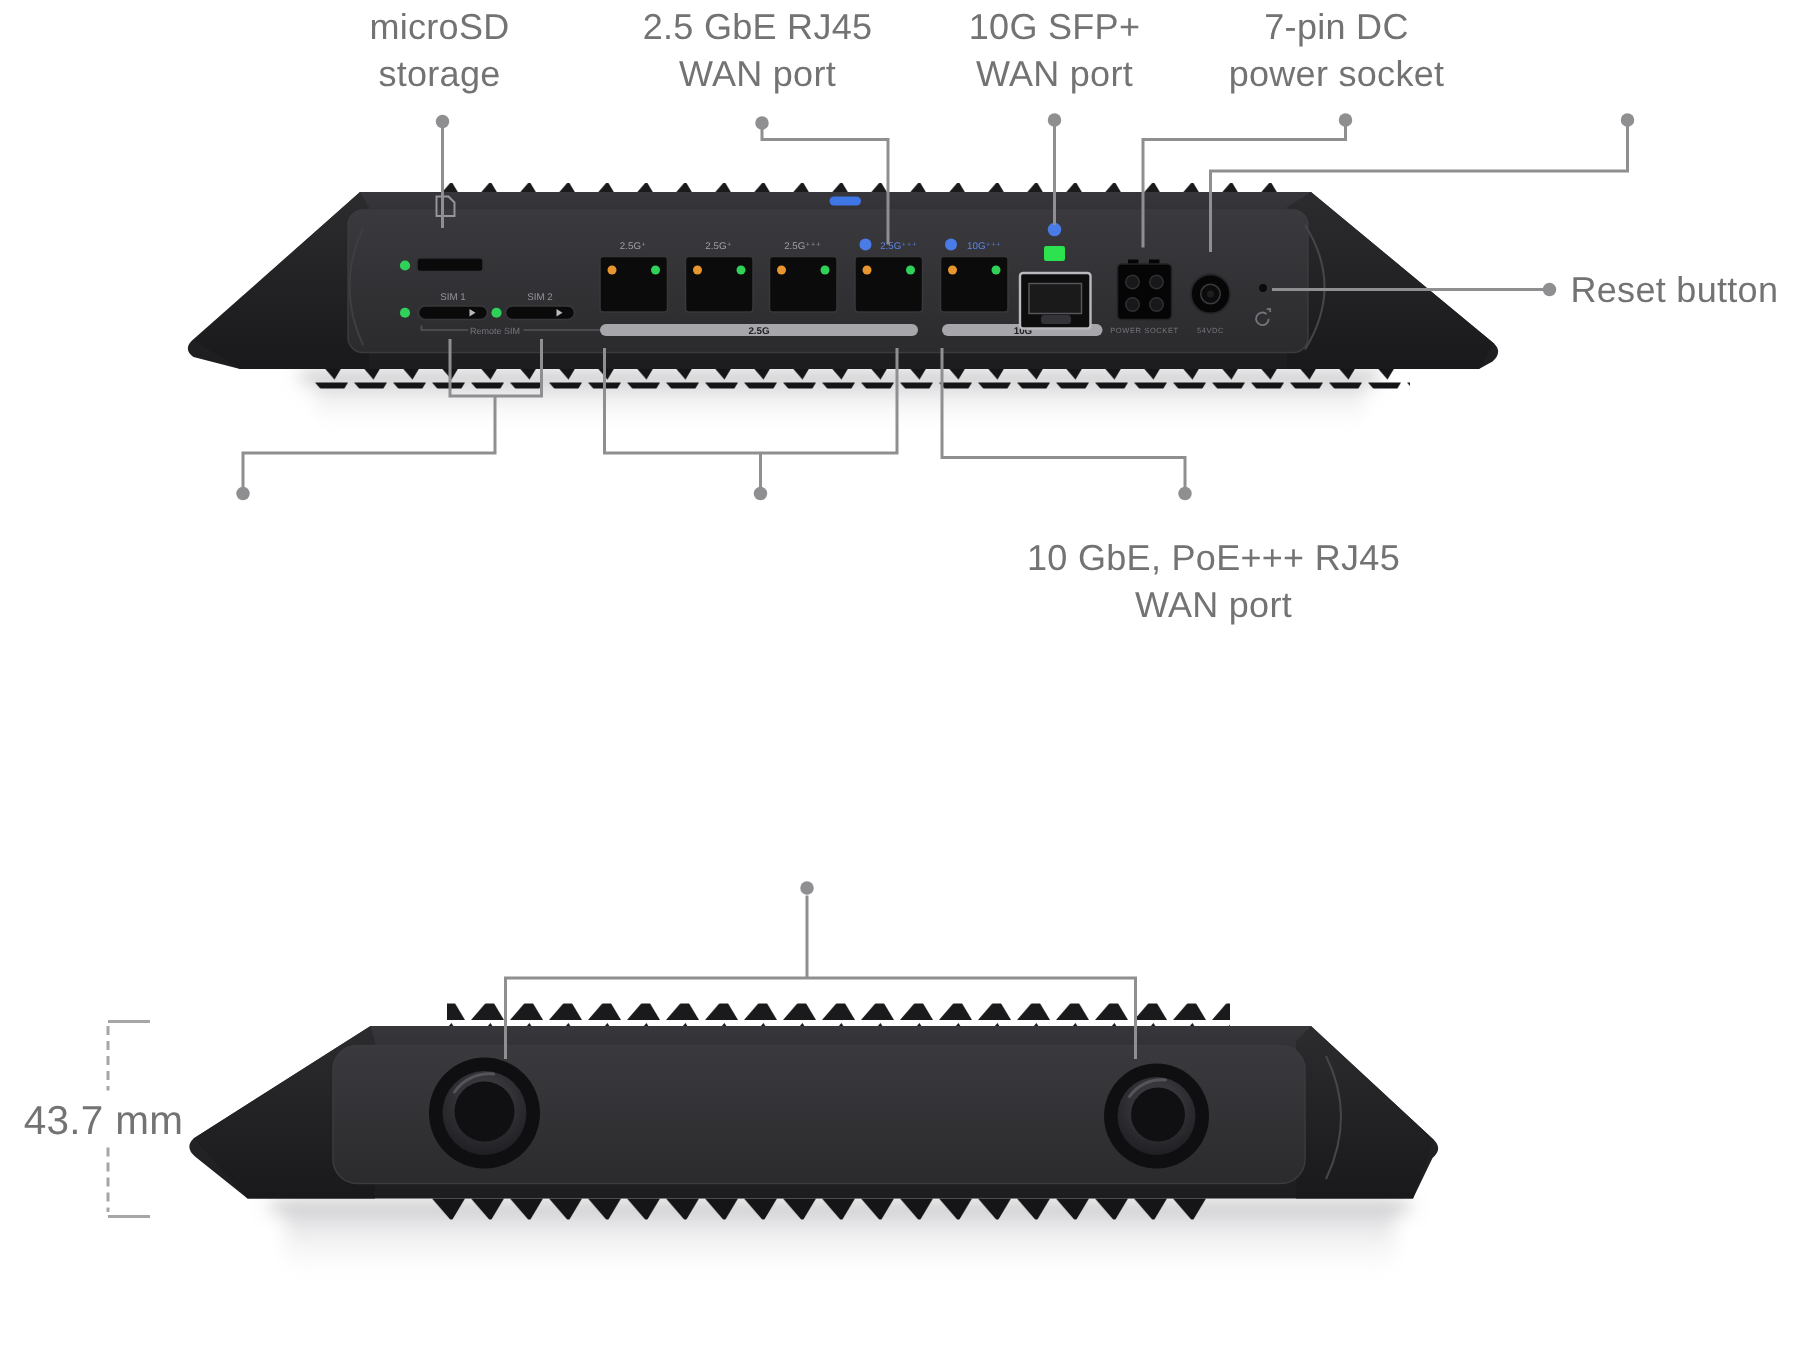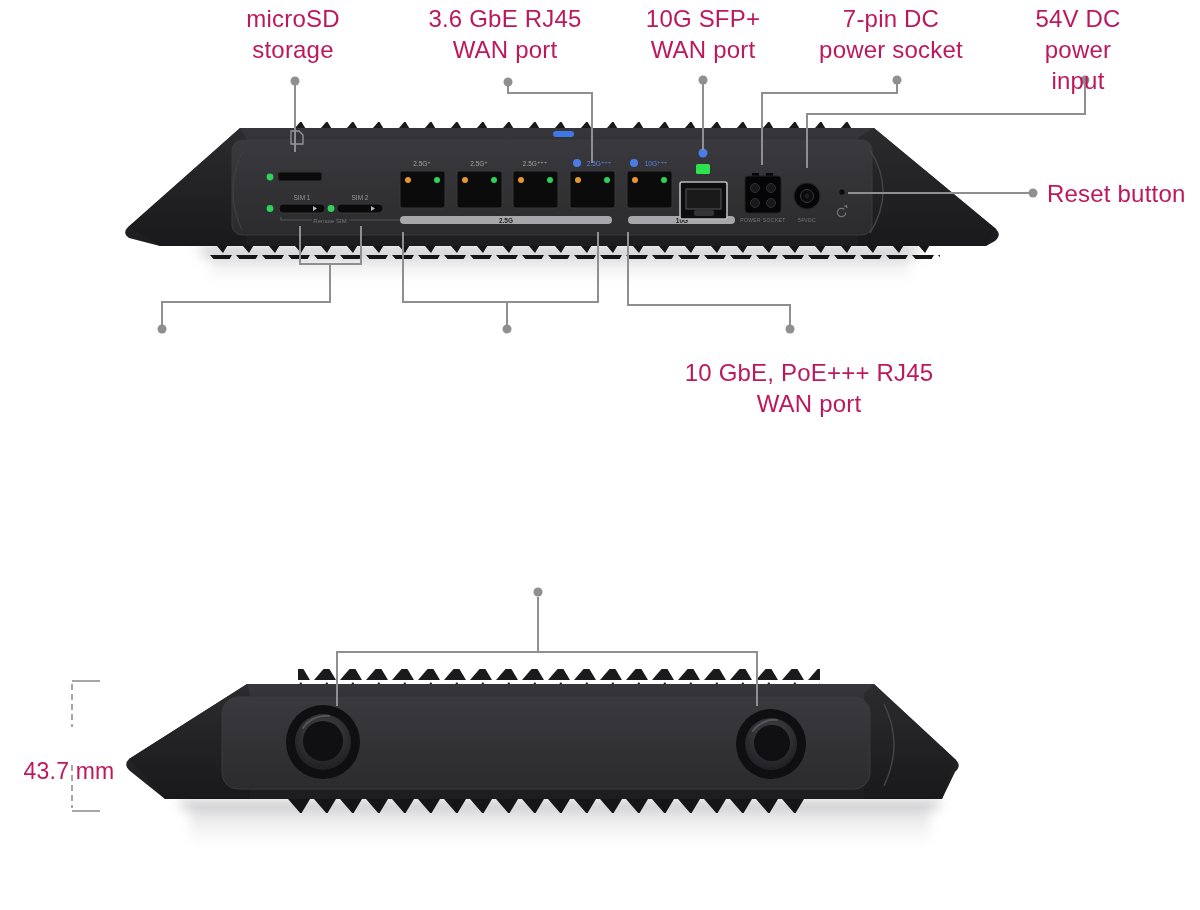--- a/index.html
+++ b/index.html
@@ -3,26 +3,26 @@
 <meta charset="utf-8">
 <style>
   html,body{margin:0;padding:0;background:#ffffff;}
   .scene{
     position:relative;width:1200px;height:910px;background:#ffffff;
     font-family:"Liberation Sans","DejaVu Sans",sans-serif;overflow:hidden;
   }
   .scene svg.gfx{position:absolute;left:0;top:0;}
   .scene svg text{font-family:"Liberation Sans","DejaVu Sans",sans-serif;}
   .callout{
-    position:absolute;color:#be185d;font-size:24px;line-height:31px;
+    position:absolute;color:#737373;font-size:24px;line-height:31px;
     text-align:center;white-space:pre-line;transform:translateX(-50%);
     letter-spacing:.2px;
   }
   .callout.left-align{transform:none;text-align:right;}
-  .callout.dim{font-size:23px;margin-top:24px;}
+  .callout.dim{font-size:27px;}
 </style>
 </head>
 <body>
 
 <div class="scene">
 
   <svg class="gfx" width="1200" height="910" viewBox="0 0 1200 910">
     <defs>
       <linearGradient id="bodyGrad" x1="0" y1="0" x2="0" y2="1">
         <stop offset="0" stop-color="#37373b"></stop>
@@ -201,25 +201,23 @@
     </g>
 
     <g stroke="#a6a6a9" stroke-width="2" fill="none">
       <path d="M100,681 H72 M72,811 H100"></path>
       <path d="M72,684 V727 M72,765 V808" stroke-dasharray="6,4"></path>
     </g>
   </svg>
 
   <div class="callout" style="left:293px;top:3px">microSD
 storage</div>
-  <div class="callout" style="left:505px;top:3px">3.6 GbE RJ45
+  <div class="callout" style="left:505px;top:3px">2.5 GbE RJ45
 WAN port</div>
   <div class="callout" style="left:703px;top:3px">10G SFP+
 WAN port</div>
   <div class="callout" style="left:891px;top:3px">7-pin DC
 power socket</div>
-  <div class="callout" style="left:1078px;top:3px">54V DC
-power input</div>
   <div class="callout left-align" style="left:1047px;top:180px;line-height:28px">Reset button</div>
   <div class="callout" style="left:809px;top:357px">10 GbE, PoE+++ RJ45
 WAN port</div>
   <div class="callout dim" style="left:69px;top:732px">43.7 mm</div>
 </div>
 
 </body></html>

